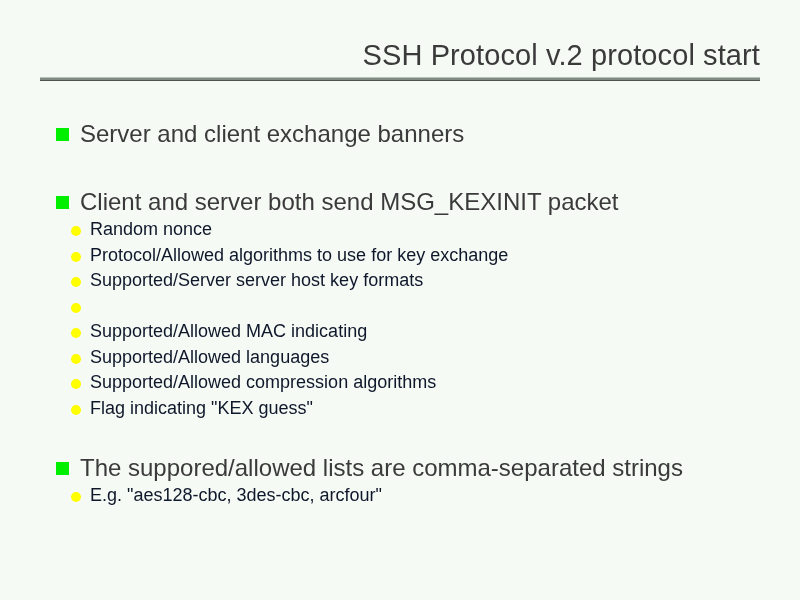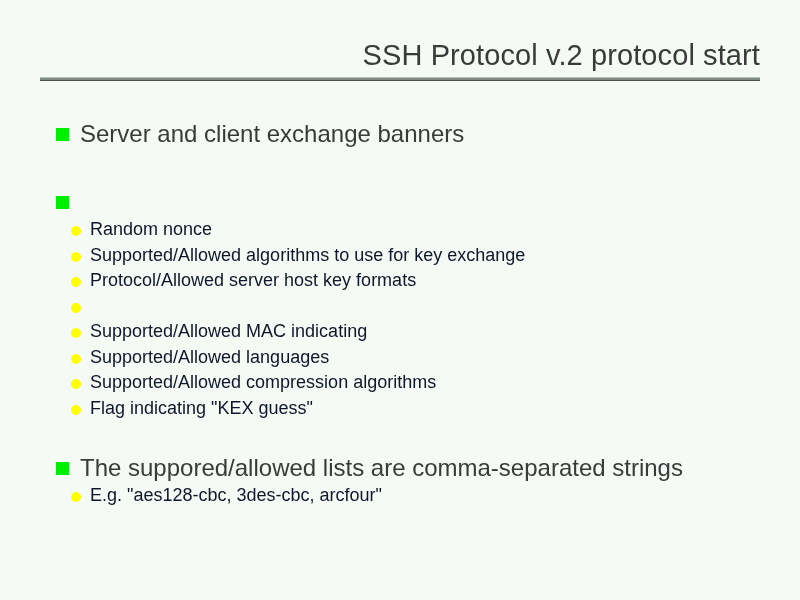--- a/index.html
+++ b/index.html
@@ -129,33 +129,34 @@
 
     <div class="item lvl1">
       <span class="bullet-sq"></span>
       <span class="txt">Server and client exchange banners</span>
     </div>
 
     <div class="gap-lg"></div>
 
     <div class="item lvl1">
       <span class="bullet-sq"></span>
+      <span class="txt">Client and server both send MSG_KEXINIT packet</span>
     </div>
 
     <div class="item lvl2">
       <span class="bullet-dot"></span>
       <span class="txt">Random nonce</span>
     </div>
     <div class="item lvl2">
       <span class="bullet-dot"></span>
-      <span class="txt">Supported/Allowed algorithms to use for key exchange</span>
+      <span class="txt">Protocol/Allowed algorithms to use for key exchange</span>
     </div>
     <div class="item lvl2">
       <span class="bullet-dot"></span>
-      <span class="txt">Protocol/Allowed server host key formats</span>
+      <span class="txt">Supported/Server server host key formats</span>
     </div>
     <div class="item lvl2">
       <span class="bullet-dot"></span>
     </div>
     <div class="item lvl2">
       <span class="bullet-dot"></span>
       <span class="txt">Supported/Allowed MAC indicating</span>
     </div>
     <div class="item lvl2">
       <span class="bullet-dot"></span>

